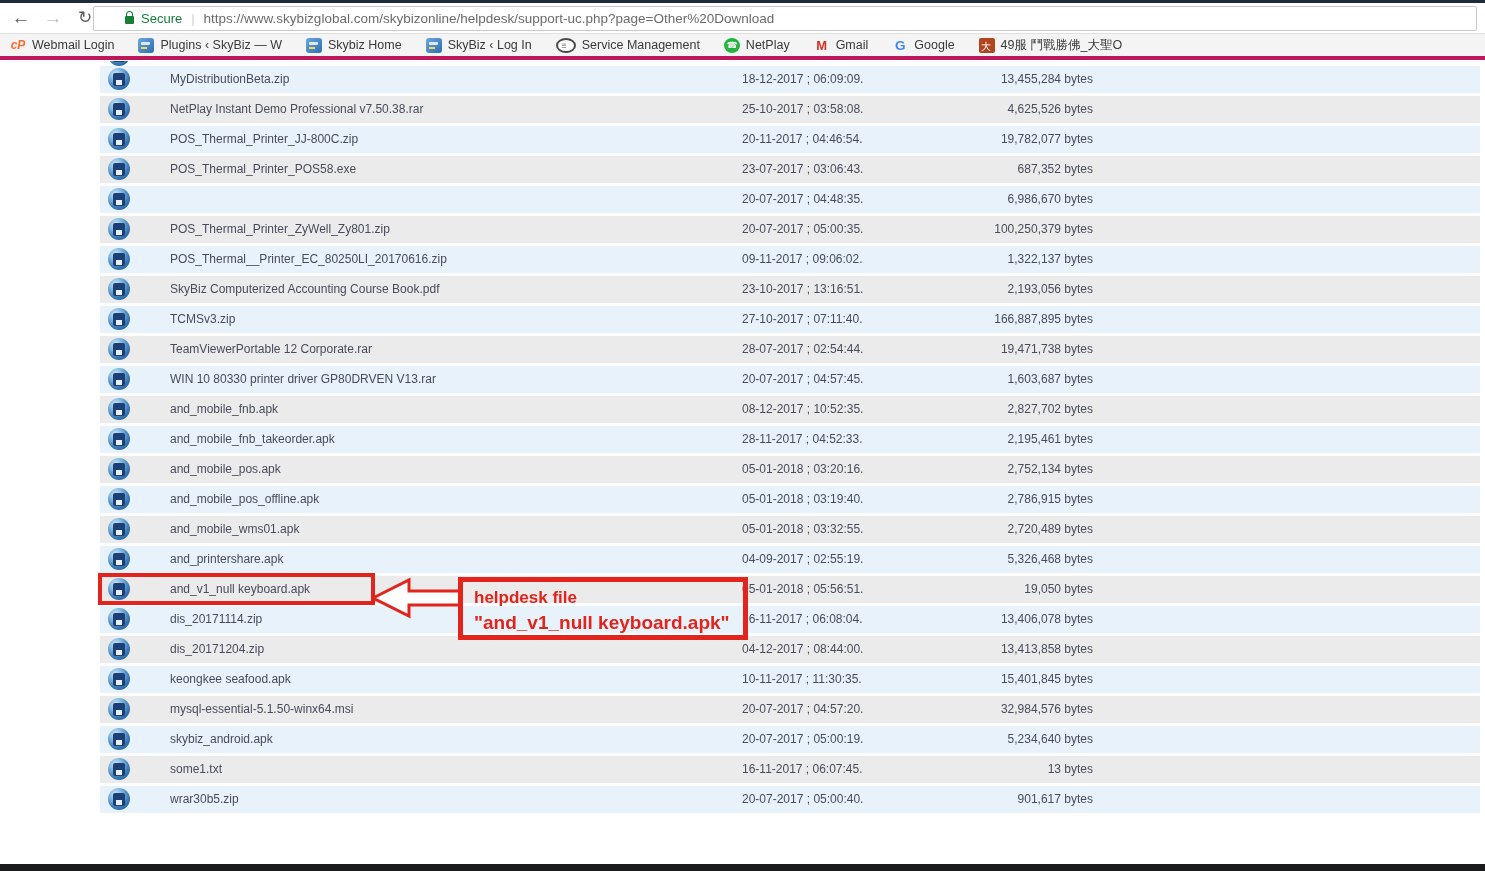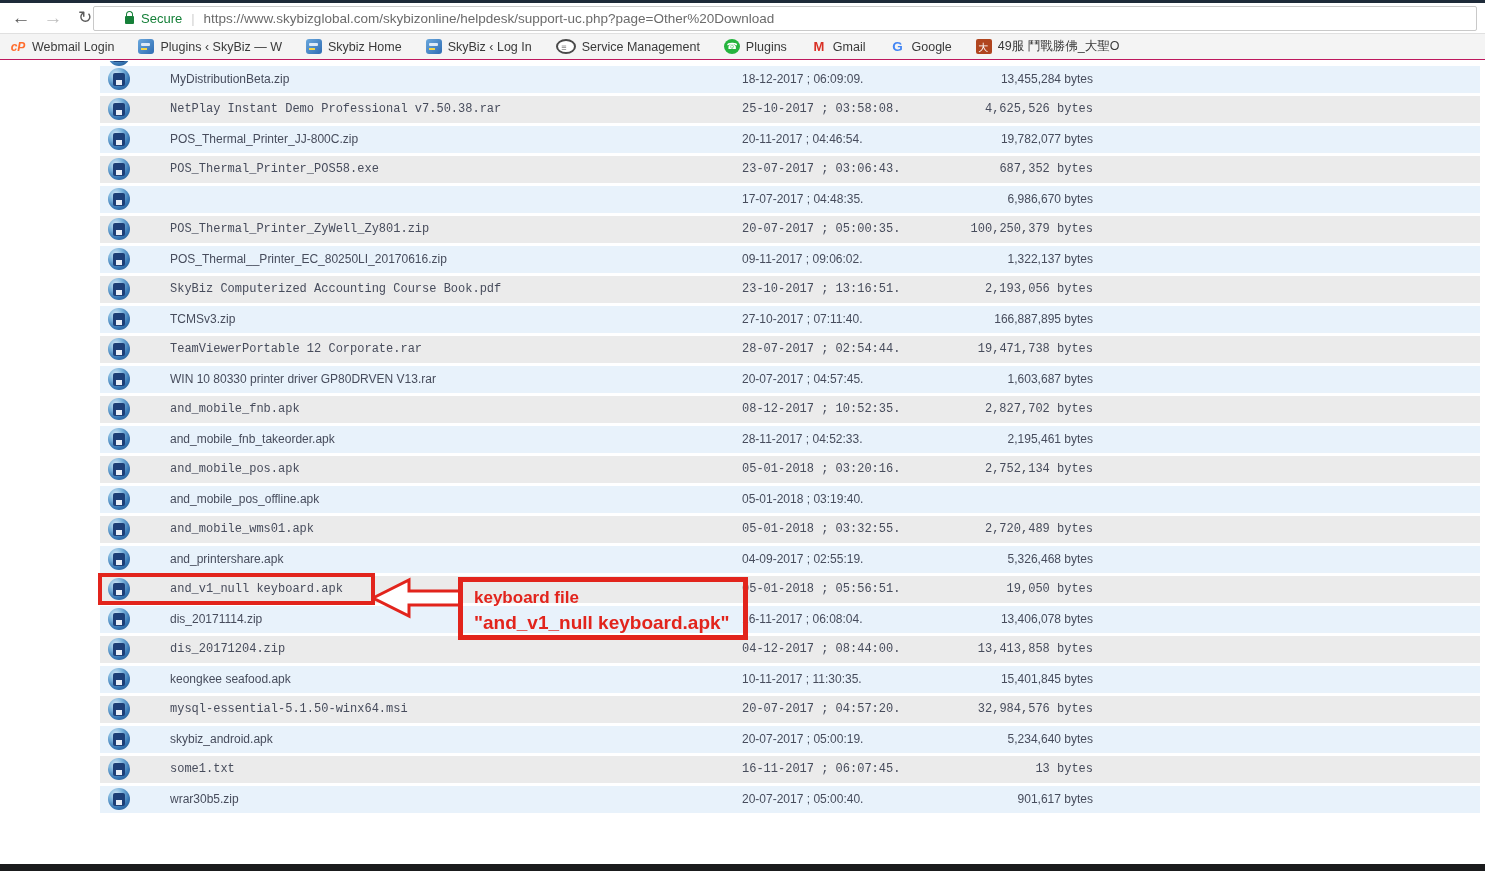--- a/index.html
+++ b/index.html
@@ -20,21 +20,21 @@
   .lock-icon{width:9px;height:8px;background:#168039;border-radius:1px;position:relative;
              margin-left:10px;margin-top:3px;}
   .lock-icon::before{content:"";position:absolute;left:1px;top:-5px;width:5px;height:6px;
              border:1.5px solid #168039;border-bottom:none;border-radius:4px 4px 0 0;}
   .secure-label{color:#168039;font-size:13px;margin-left:7px;}
   .omni-sep{color:#d0d0d0;margin:0 9px;font-size:13px;}
   .url-text{color:#6b6b6b;font-size:13.5px;white-space:nowrap;}
 
   
   .bookmarks{position:absolute;left:0;top:33px;width:100%;height:27px;background:#f4f4f4;
-             border-top:1px solid #e0e0e0;border-bottom:1px solid #be185d;
+             border-top:1px solid #e0e0e0;border-bottom:4px solid #be185d;
              display:flex;align-items:center;padding-left:10px;box-sizing:border-box;}
   .bm-item{display:flex;align-items:center;margin-right:24px;cursor:pointer;}
   .bm-label{font-size:12.5px;color:#3a3a3a;margin-left:6px;white-space:nowrap;}
   .bm-icon{width:16px;height:16px;display:inline-flex;align-items:center;justify-content:center;
            font-size:12px;position:relative;flex:0 0 16px;}
   .cpanel-icon::before{content:"cP";color:#ff6c2c;font-weight:bold;font-style:italic;font-size:12px;}
   .skybiz-icon{background:linear-gradient(135deg,#6aa8dd,#2f6cb3);border-radius:3px;width:15px;height:15px;}
   .skybiz-icon::before{content:"";position:absolute;left:3px;top:4px;width:9px;height:3px;background:#dce9f7;border-radius:1px;}
   .skybiz-icon::after{content:"";position:absolute;left:3px;top:9px;width:6px;height:2px;background:#f6d74a;}
   .service-icon{border:2px solid #4a4a4a;border-radius:50%;width:11px;height:11px;background:#fff;}
@@ -46,21 +46,21 @@
   .cn-red-icon{background:#b0451f;border-radius:2px;width:15px;height:15px;}
   .cn-red-icon::before{content:"大";color:#fff;font-size:10px;position:absolute;left:2.5px;top:2px;}
 
   
   .content{position:absolute;left:0;top:61px;width:100%;height:803px;background:#fff;}
   .sliver{position:absolute;left:108px;top:0;width:22px;height:5px;overflow:hidden;}
   .sliver .disk-icon{left:0;top:-17px;}
   .rows{position:absolute;left:100px;top:5px;width:1380px;}
   .file-row{position:relative;height:27px;margin-bottom:3px;font-size:12px;color:#474c5c;}
   .file-row.blue{background:#e8f2fb;}
-  .file-row.gray{background:#ebebeb;font-family:Liberation Mono, monospace;}
+  .file-row.gray{background:#ebebeb;}
   .disk-icon{position:absolute;left:8px;top:2px;width:22px;height:22px;border-radius:50%;
      background:radial-gradient(circle at 35% 28%,#d3e8f6 0%,#7db4dc 32%,#3877b4 64%,#1d4f86 100%);}
   .disk-icon::before{content:"";position:absolute;left:5px;top:5px;width:12px;height:13px;
      background:#1d3f77;border-radius:2px;}
   .disk-icon::after{content:"";position:absolute;left:8px;top:12px;width:6px;height:5px;background:#e9eff6;}
   .f-name{position:absolute;left:70px;top:0;line-height:27px;white-space:nowrap;}
   .f-date{position:absolute;left:642px;top:0;line-height:27px;white-space:nowrap;}
   .f-size{position:absolute;left:735px;width:258px;top:0;line-height:27px;text-align:right;white-space:nowrap;}
 
   
@@ -115,21 +115,21 @@
     <span class="bm-label">SkyBiz ‹ Log In</span>
   </div>
 
   <div class="bm-item">
     <span class="bm-icon service-icon"></span>
     <span class="bm-label">Service Management</span>
   </div>
 
   <div class="bm-item">
     <span class="bm-icon whatsapp-icon"></span>
-    <span class="bm-label">Plugins</span>
+    <span class="bm-label">NetPlay</span>
   </div>
 
   <div class="bm-item">
     <span class="bm-icon gmail-icon"></span>
     <span class="bm-label">Gmail</span>
   </div>
 
   <div class="bm-item">
     <span class="bm-icon google-icon"></span>
     <span class="bm-label">Google</span>
@@ -169,21 +169,21 @@
 
   <div class="file-row gray">
     <span class="disk-icon"></span>
     <span class="f-name">POS_Thermal_Printer_POS58.exe</span>
     <span class="f-date">23-07-2017 ; 03:06:43.</span>
     <span class="f-size">687,352 bytes</span>
   </div>
 
   <div class="file-row blue">
     <span class="disk-icon"></span>
-    <span class="f-date">17-07-2017 ; 04:48:35.</span>
+    <span class="f-date">20-07-2017 ; 04:48:35.</span>
     <span class="f-size">6,986,670 bytes</span>
   </div>
 
   <div class="file-row gray">
     <span class="disk-icon"></span>
     <span class="f-name">POS_Thermal_Printer_ZyWell_Zy801.zip</span>
     <span class="f-date">20-07-2017 ; 05:00:35.</span>
     <span class="f-size">100,250,379 bytes</span>
   </div>
 
@@ -240,20 +240,21 @@
     <span class="disk-icon"></span>
     <span class="f-name">and_mobile_pos.apk</span>
     <span class="f-date">05-01-2018 ; 03:20:16.</span>
     <span class="f-size">2,752,134 bytes</span>
   </div>
 
   <div class="file-row blue">
     <span class="disk-icon"></span>
     <span class="f-name">and_mobile_pos_offline.apk</span>
     <span class="f-date">05-01-2018 ; 03:19:40.</span>
+    <span class="f-size">2,786,915 bytes</span>
   </div>
 
   <div class="file-row gray">
     <span class="disk-icon"></span>
     <span class="f-name">and_mobile_wms01.apk</span>
     <span class="f-date">05-01-2018 ; 03:32:55.</span>
     <span class="f-size">2,720,489 bytes</span>
   </div>
 
   <div class="file-row blue">
@@ -319,18 +320,18 @@
     <span class="f-size">901,617 bytes</span>
   </div>
 </div>
   </div>
 
   <div class="hl-box"></div>
   <svg class="ann-arrow" width="92" height="42">
     <polygon points="2,21 38,3 38,14 90,14 90,28 38,28 38,39" fill="#ffffff" stroke="#e2241c" stroke-width="3"></polygon>
   </svg>
   <div class="ann-box">
-    <div class="ann-line1">keyboard file</div>
+    <div class="ann-line1">helpdesk file</div>
     <div class="ann-line2">"and_v1_null keyboard.apk"</div>
   </div>
 
   <div class="bottom-bar"></div>
 </div>
 
 </body></html>

